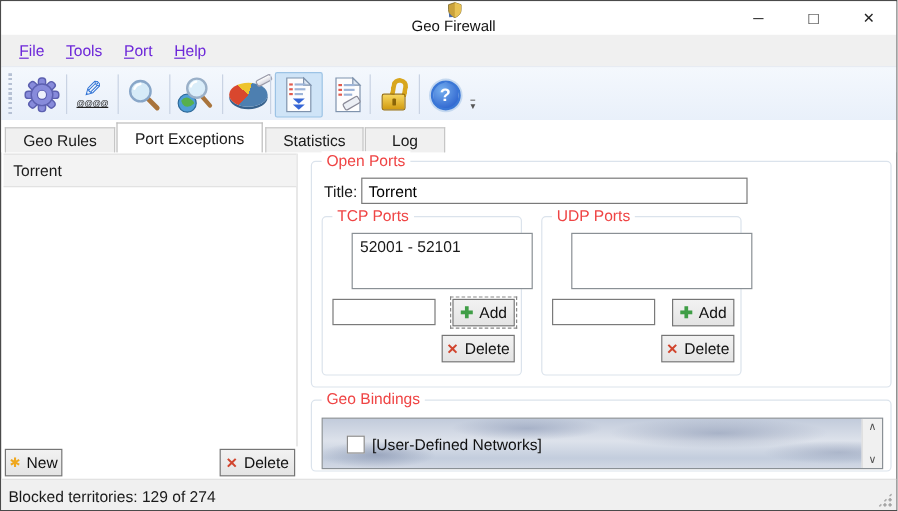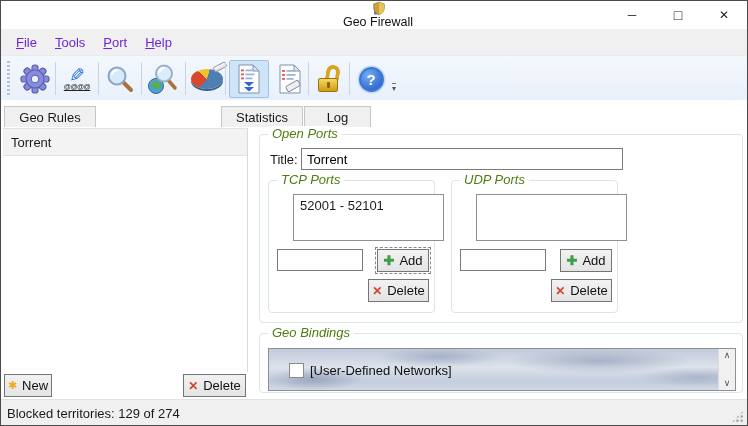--- a/index.html
+++ b/index.html
@@ -54,21 +54,21 @@
   .btn .ico-add { color:#3f9e46; font-weight:bold; font-size:13px; }
   .btn-new { position:absolute; left:3px; top:373px; width:48px; height:23px; }
   .btn-del-left { position:absolute; left:182px; top:373px; width:63px; height:23px; }
 
   
   .statusbar { position:absolute; left:0; top:398px; width:100%; height:27px; background:#f0f0f0; border-top:1px solid #e2e2e2; display:flex; align-items:center; padding-left:6px; }
   .resize-grip { position:absolute; right:3px; bottom:3px; width:13px; height:13px; background-image:radial-gradient(#a3a3a3 1.1px, transparent 1.3px); background-size:4.3px 4.3px; clip-path:polygon(100% 0,100% 100%,0 100%); }
 
   
   .group { position:absolute; border:1px solid #dbe3ec; border-radius:4px; }
-  .legend { position:absolute; top:-9px; left:8px; background:#fff; padding:0 4px; color:#4d7c0f;font-style:italic; }
+  .legend { position:absolute; top:-9px; left:8px; background:#fff; padding:0 4px; color:#ef4444; }
   .g-open { left:258px; top:133px; width:484px; height:189px; }
   .g-tcp  { left:8px; top:45px; width:167px; height:133px; }
   .g-udp  { left:191px; top:45px; width:167px; height:133px; }
   .g-geo  { left:258px; top:332px; width:484px; height:60px; }
 
   .title-label { position:absolute; left:10px; top:17px; }
   .title-input { position:absolute; left:41px; top:13px; width:322px; height:22px; border:1px solid #7a7a7a; padding:0 5px; font:13px "Liberation Sans",sans-serif; }
 
   .port-list { position:absolute; left:8px; top:13px; width:151px; height:47px; background:#fff; border:1px solid #8a9095; padding:3px 6px;margin-left:16px; }
   .port-input { position:absolute; left:8px; top:68px; width:86px; height:22px; border:1px solid #7a7a7a; padding:0 4px; font:13px "Liberation Sans",sans-serif; }
@@ -209,20 +209,21 @@
 
     <div class="tbtn" style="left:351px;">
       <div class="help-circle">?</div>
     </div>
 
     <div class="overflow">▾</div>
   </div>
 
   <div class="tabstrip">
     <div class="tab" style="left:3px; width:92px;">Geo Rules</div>
+    <div class="tab active" style="left:96px; width:122px;">Port Exceptions</div>
     <div class="tab" style="left:220px; width:82px;">Statistics</div>
     <div class="tab" style="left:303px; width:67px;">Log</div>
   </div>
 
   <div class="exc-list">
     <div class="exc-item selected">Torrent</div>
   </div>
 
   <button class="btn btn-new">
     <span class="ico-new">✱</span>

